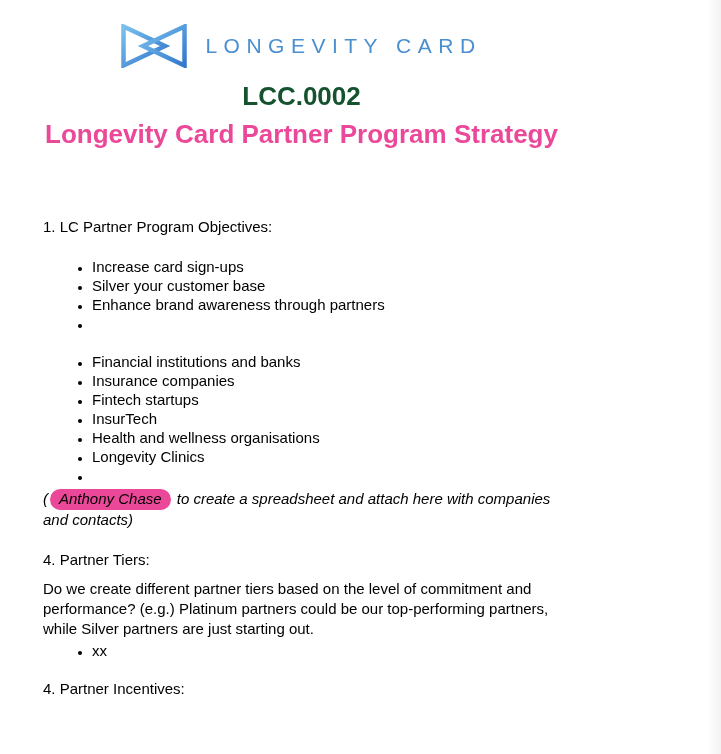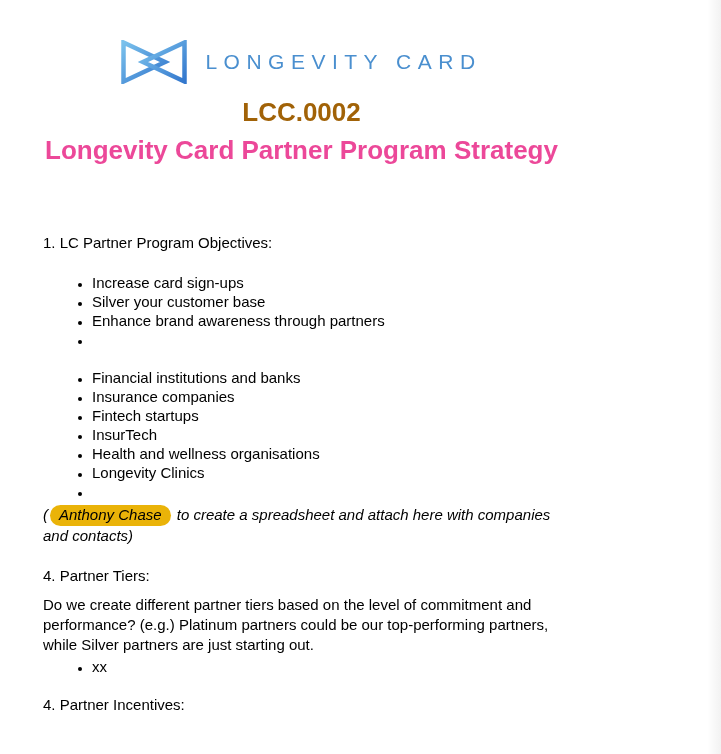--- a/index.html
+++ b/index.html
@@ -11,21 +11,21 @@
     width: 721px;
     height: 754px;
     position: relative;
     overflow: hidden;
     font-family: "Liberation Sans", sans-serif;
     color: #000000;
   }
   .page {
     box-sizing: border-box;
     width: 632px;
-    padding: 40px 72px 0 43px;
+    padding: 24px 72px 0 43px;
   }
   
   .logo-row {
     display: flex;
     align-items: center;
     justify-content: center;
     gap: 18px;
     height: 44px;
   }
   .logo-mark { width: 66px; height: 44px; flex: 0 0 auto; }
@@ -36,21 +36,21 @@
     color: #4a8fcf;
     white-space: nowrap;
   }
   
   .doc-code {
     margin-top: 13px;
     text-align: center;
     font-size: 26px;
     line-height: 30px;
     font-weight: 700;
-    color: #a16207;
+    color: #14532d;
   }
   .doc-title {
     margin-top: 7px;
     text-align: center;
     font-size: 26px;
     line-height: 32px;
     font-weight: 700;
     color: #ec4899;
   }
   
@@ -80,21 +80,21 @@
   }
   ul.bullets li::marker { font-size: 12px; }
   .note {
     margin: 4px 0 0 0;
     font-size: 15px;
     line-height: 20px;
     font-style: italic;
   }
   .chip {
     display: inline-block;
-    background: #eab308;
+    background: #ec4899;
     border-radius: 11px;
     padding: 0px 9px 1px 9px;
     margin: 0 2px;
     font-style: italic;
     cursor: pointer;
   }
   .para {
     margin: 10px 0 0 0;
     font-size: 15px;
     line-height: 20px;

